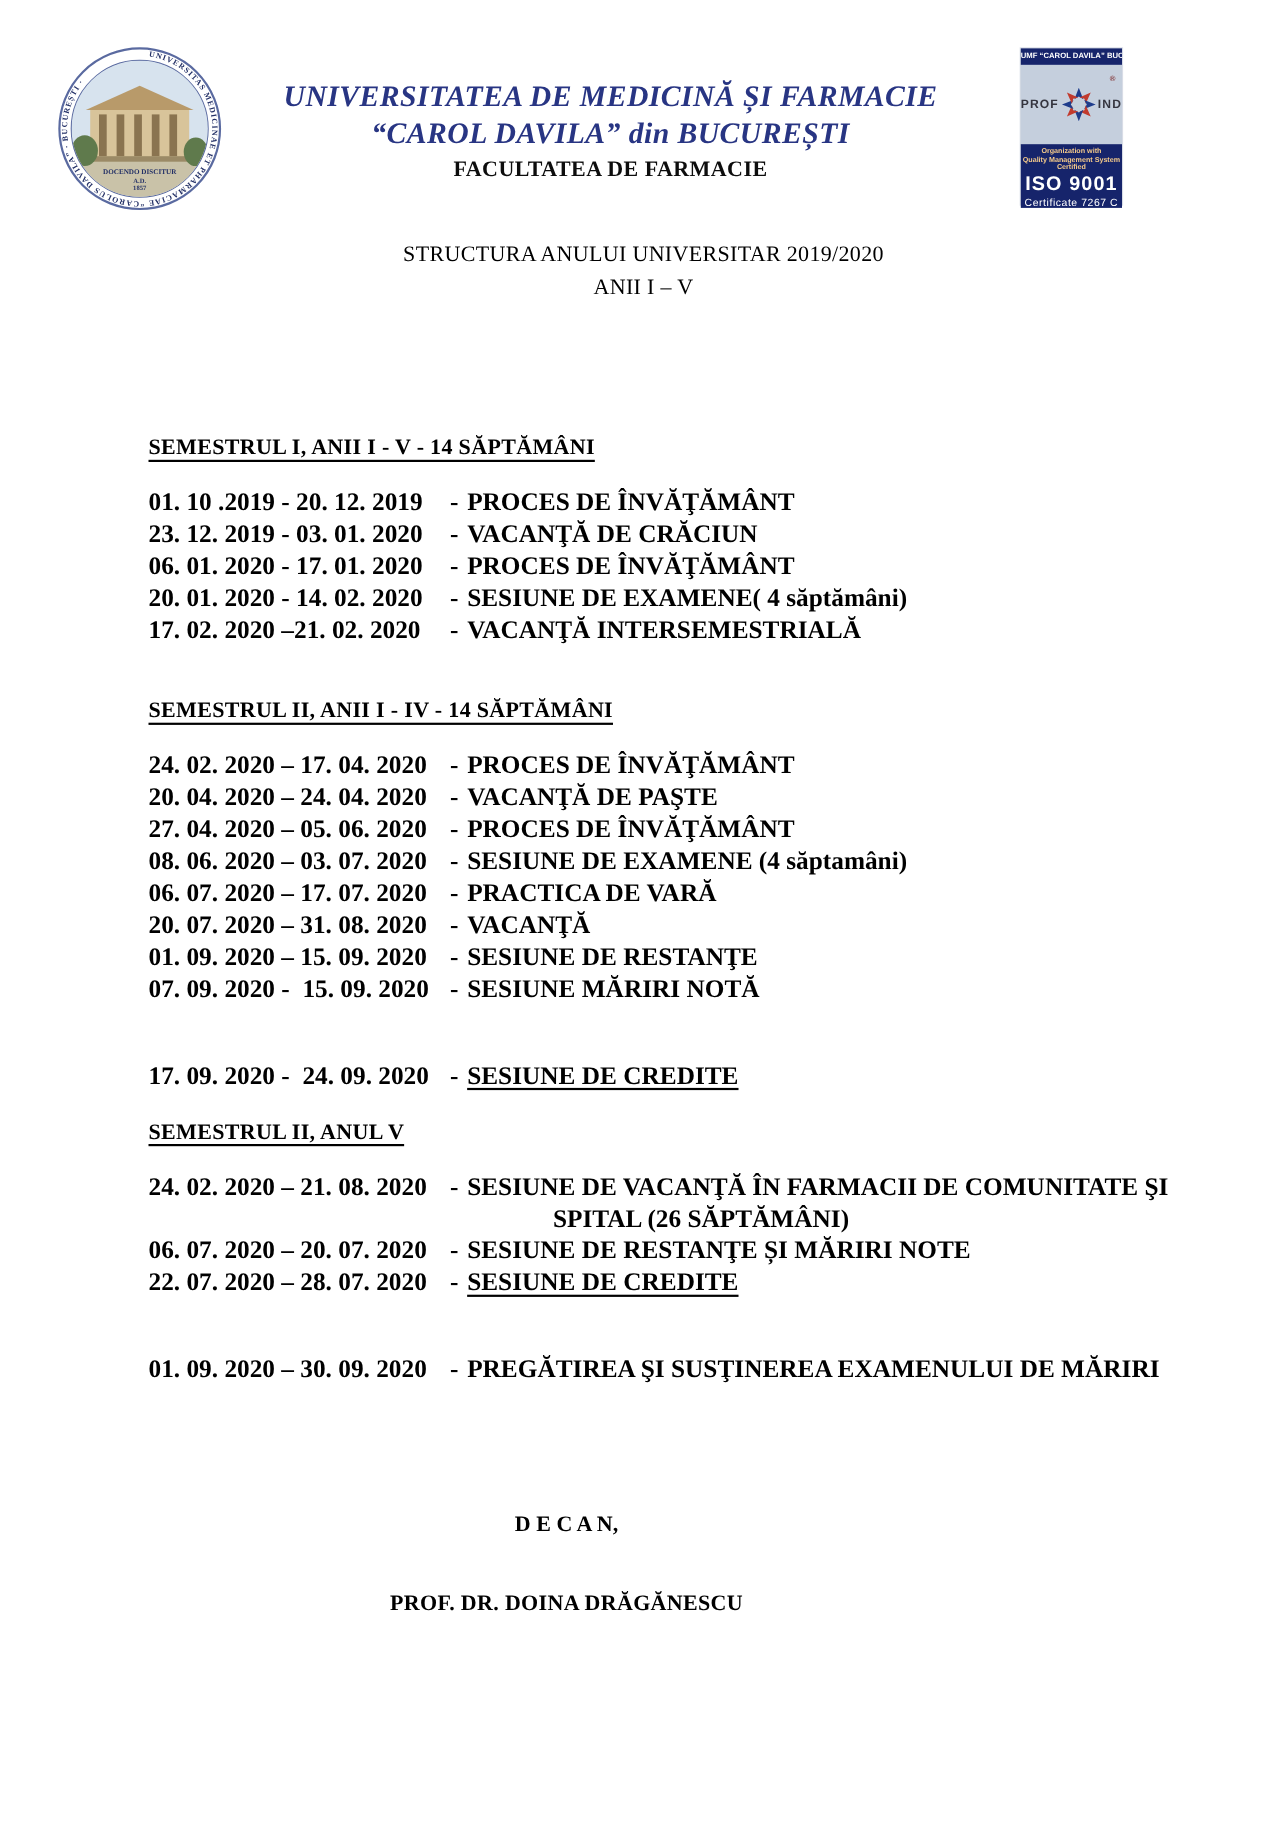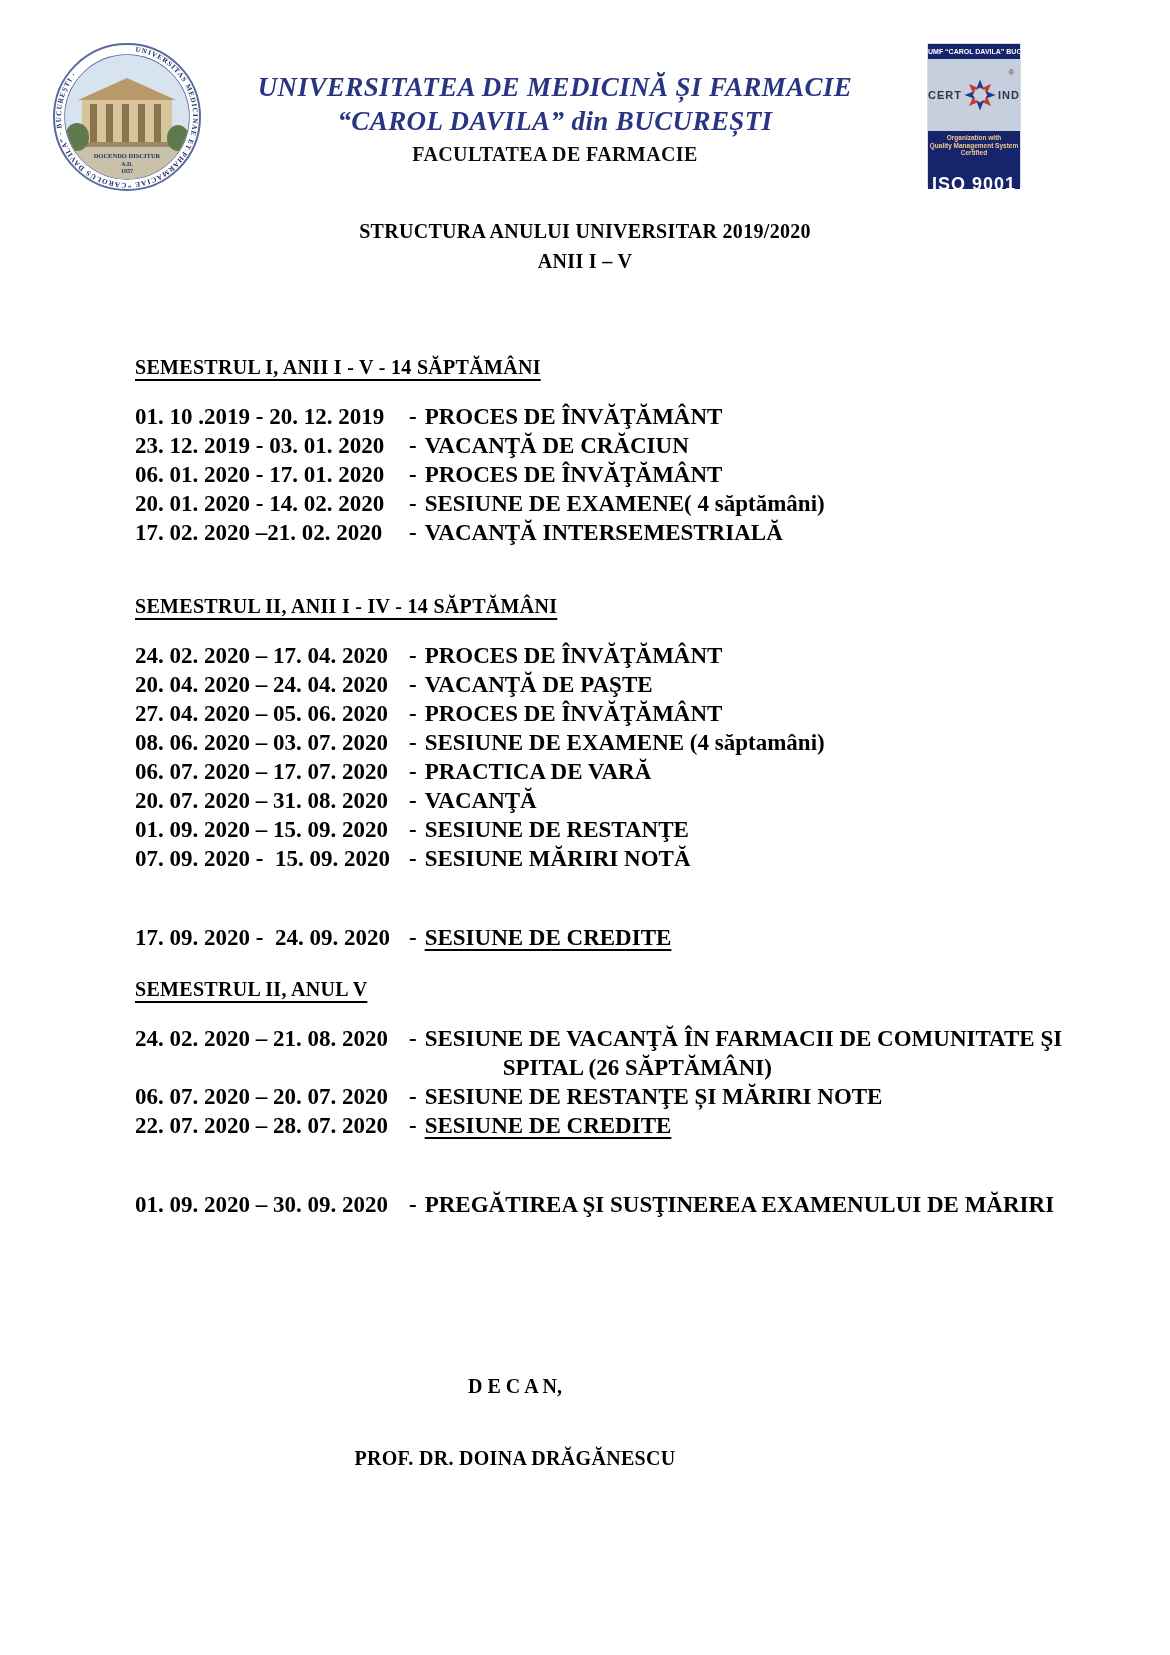--- a/index.html
+++ b/index.html
@@ -22,29 +22,29 @@
   
   .iso-badge { position:absolute; left:928px; top:44px; width:92px; height:142px;
     font-family:"Liberation Sans", "DejaVu Sans", sans-serif; box-shadow:0 0 0 1px #d8dce6; background:#c5cfdd; }
   .iso-top { height:15px; background:#16246b; color:#fff; font-size:7px; font-weight:bold;
     line-height:15px; text-align:center; white-space:nowrap; overflow:hidden; }
   .iso-mid { height:72px; background:#c5cfdd; display:flex; align-items:center; justify-content:center; position:relative; }
   .iso-cert, .iso-ind { font-size:11px; font-weight:bold; color:#35353f; letter-spacing:1px; }
   .iso-reg { position:absolute; right:6px; top:10px; font-size:7px; color:#7a2020; }
   .iso-bottom { height:55px; background:#16246b; color:#fff; text-align:center; padding-top:3px; }
   .iso-org { font-size:6.5px; line-height:7.5px; font-weight:bold; color:#f3c98a; }
-  .iso-name { font-size:18px; font-weight:bold; letter-spacing:1px; margin-top:17px; }
+  .iso-name { font-size:18px; font-weight:bold; letter-spacing:1px; margin-top:0; }
   .iso-certline { font-size:9.5px; margin-top:1px; letter-spacing:.5px; }
 
   
-  .title-block { text-align:center; margin-top:50px; font-size:20px; font-weight:bold; line-height:30px; letter-spacing:.3px; }
+  .title-block { text-align:center; margin-top:50px; font-size:20px; font-weight:normal; line-height:30px; letter-spacing:.3px; }
 
   
   .content { margin-left:135px; margin-right:40px; }
-  .section.s1 { margin-top:80px; }
+  .section.s1 { margin-top:120px; }
   .section.s2 { margin-top:48px; }
   .section.s3 { margin-top:26px; }
   .section-heading { display:inline-block; font-size:20px; font-weight:bold; letter-spacing:.3px;
     text-decoration:underline; text-decoration-thickness:2px; text-underline-offset:5px; }
   .rows { margin-top:23px; }
   .row { display:flex; font-size:23px; font-weight:bold; line-height:29px; }
   .row.gap { margin-top:50px; }
   .dates { width:258px; flex:none; white-space:pre; }
   .sep { flex:none; padding:0 8px 0 16px; }
   .label-wrap { flex:1; }
@@ -90,21 +90,21 @@
       </text>
       <text x="75" y="116" text-anchor="middle" font-size="6.5" font-weight="bold" fill="#233066">DOCENDO DISCITUR</text>
       <text x="75" y="124" text-anchor="middle" font-size="6" font-weight="bold" fill="#233066">A.D.</text>
       <text x="75" y="131" text-anchor="middle" font-size="6" font-weight="bold" fill="#233066">1857</text>
     </svg>
   </div>
 
   <div class="iso-badge">
     <div class="iso-top">UMF “CAROL DAVILA” BUCUREȘTI</div>
     <div class="iso-mid">
-      <span class="iso-cert">CERT</span>
+      <span class="iso-cert">PROF</span>
       <svg width="44" height="44" viewBox="-22 -22 44 44">
         <g>
           <path d="M0,-19 L5,-6 L0,-9 L-5,-6 Z" fill="#1e3c8c"></path>
           <path d="M0,-19 L5,-6 L0,-9 L-5,-6 Z" fill="#c23b2e" transform="rotate(45)"></path>
           <path d="M0,-19 L5,-6 L0,-9 L-5,-6 Z" fill="#1e3c8c" transform="rotate(90)"></path>
           <path d="M0,-19 L5,-6 L0,-9 L-5,-6 Z" fill="#c23b2e" transform="rotate(135)"></path>
           <path d="M0,-19 L5,-6 L0,-9 L-5,-6 Z" fill="#1e3c8c" transform="rotate(180)"></path>
           <path d="M0,-19 L5,-6 L0,-9 L-5,-6 Z" fill="#c23b2e" transform="rotate(225)"></path>
           <path d="M0,-19 L5,-6 L0,-9 L-5,-6 Z" fill="#1e3c8c" transform="rotate(270)"></path>
           <path d="M0,-19 L5,-6 L0,-9 L-5,-6 Z" fill="#c23b2e" transform="rotate(315)"></path>

